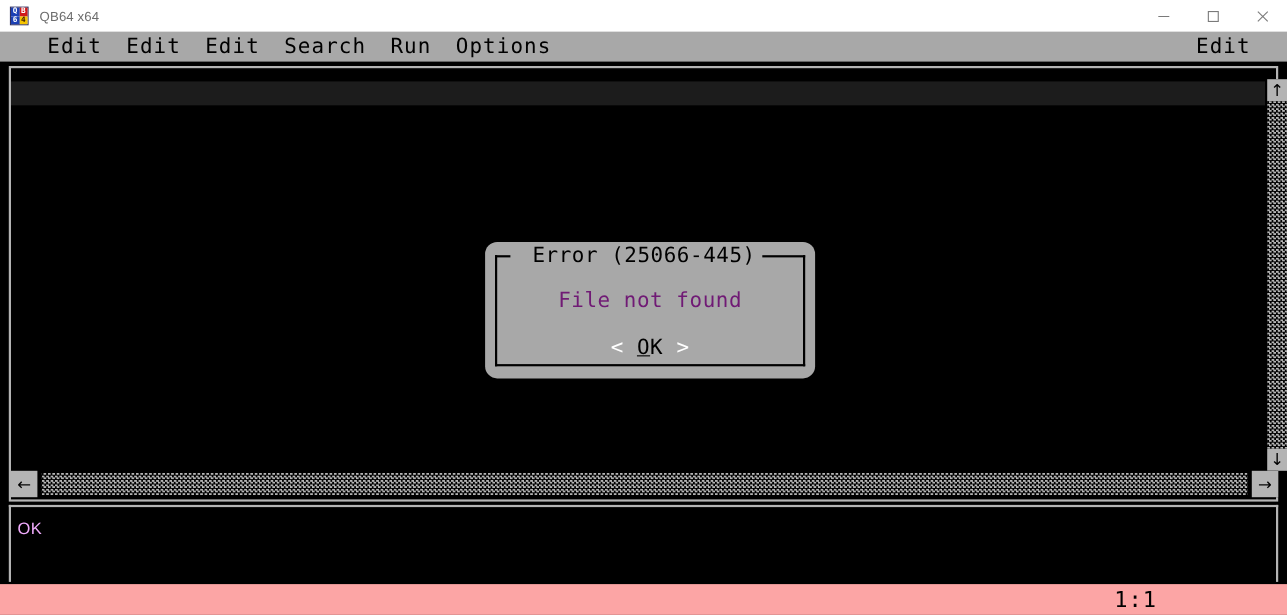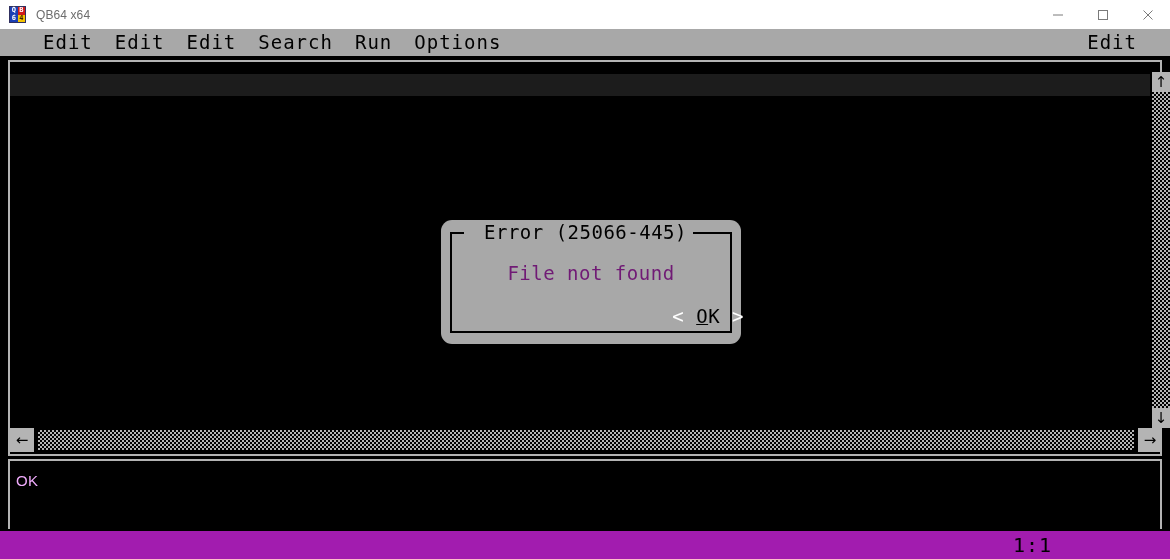--- a/index.html
+++ b/index.html
@@ -199,21 +199,21 @@
     font-size: 15px;
     color: #f0abfc;
     letter-spacing: 0.3px;
   }
 
   
   .statusbar {
     position: absolute;
     left: 0; top: 531px;
     width: 1170px; height: 28px;
-    background: #a21caf;
+    background: #fca5a5;
     display: flex;
     align-items: center;
     justify-content: flex-end;
   }
   .status-pos {
     font-family: "DejaVu Sans Mono", monospace;
     font-size: 20px;
     color: #000000;
     margin-right: 118px;
     letter-spacing: 1px;
@@ -276,27 +276,26 @@
     font-family: "DejaVu Sans Mono", monospace;
     font-size: 19px;
     color: #701a75;
     white-space: pre;
     letter-spacing: 0.5px;
   }
   .dlg-button {
     position: absolute;
     left: 0; top: 73px;
     width: 282px;
-    text-align: right;
+    text-align: center;
     font-family: "DejaVu Sans Mono", monospace;
     font-size: 19px;
     color: #000000;
     white-space: pre;
     letter-spacing: 0.5px;
-    padding-left: 12px;
   }
   .dlg-bracket { color: #ffffff; }
   .dlg-accel { text-decoration: underline; }
 </style>
 </head>
 <body>
 
 <div id="app">
 
   <div class="titlebar">

